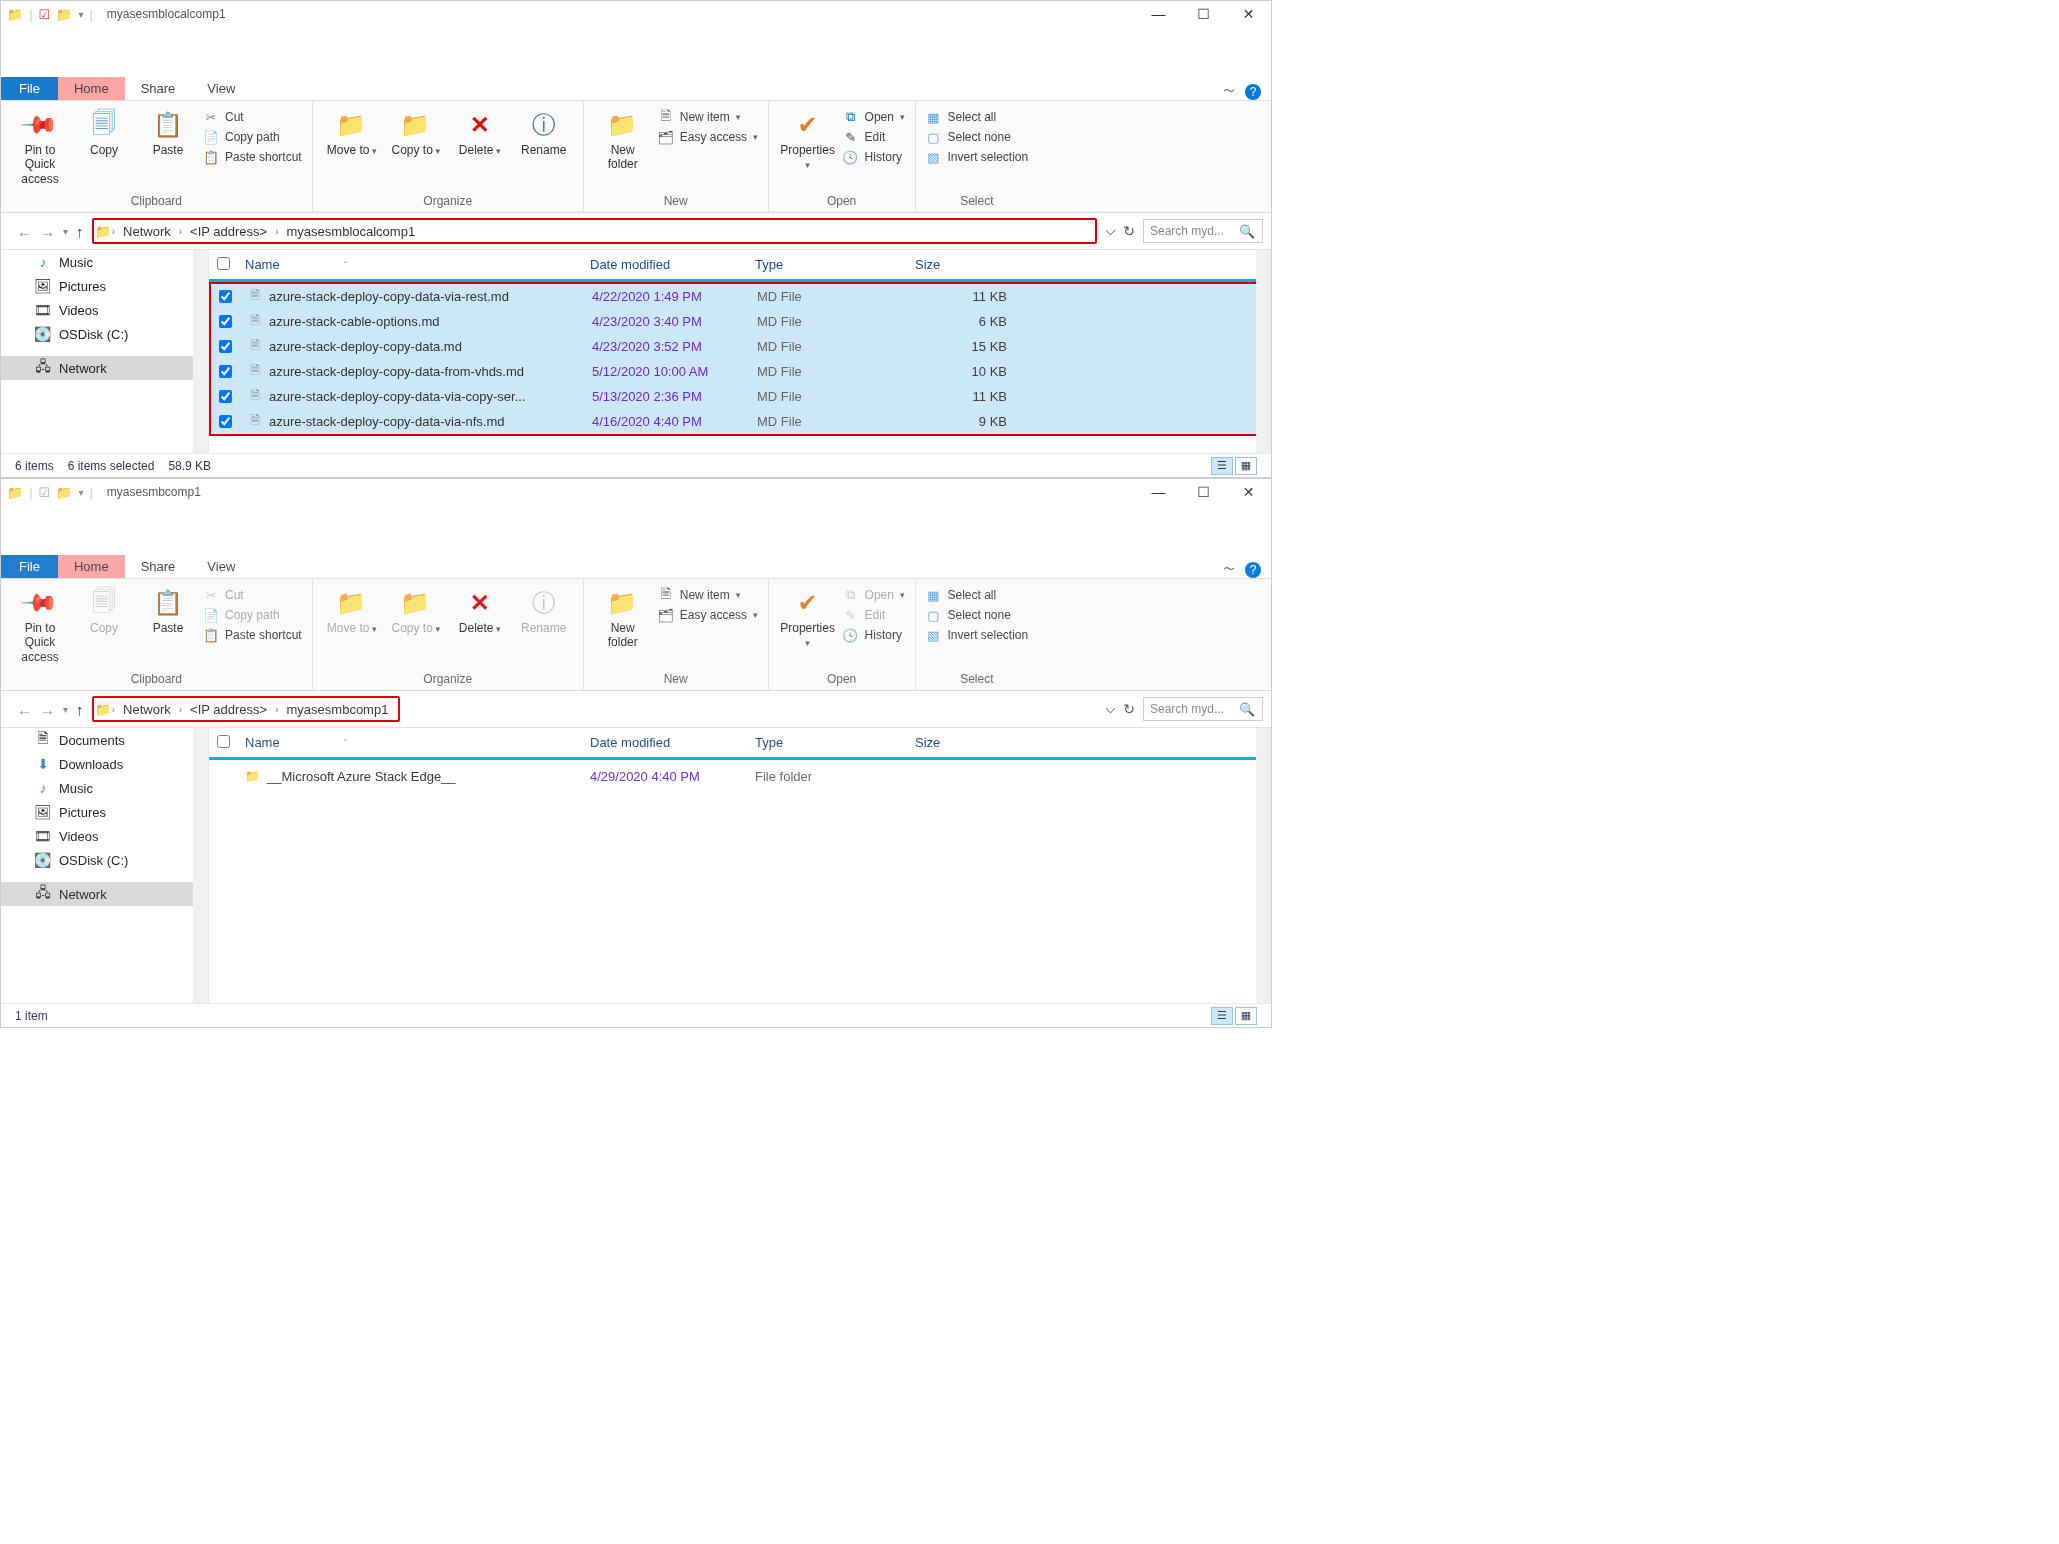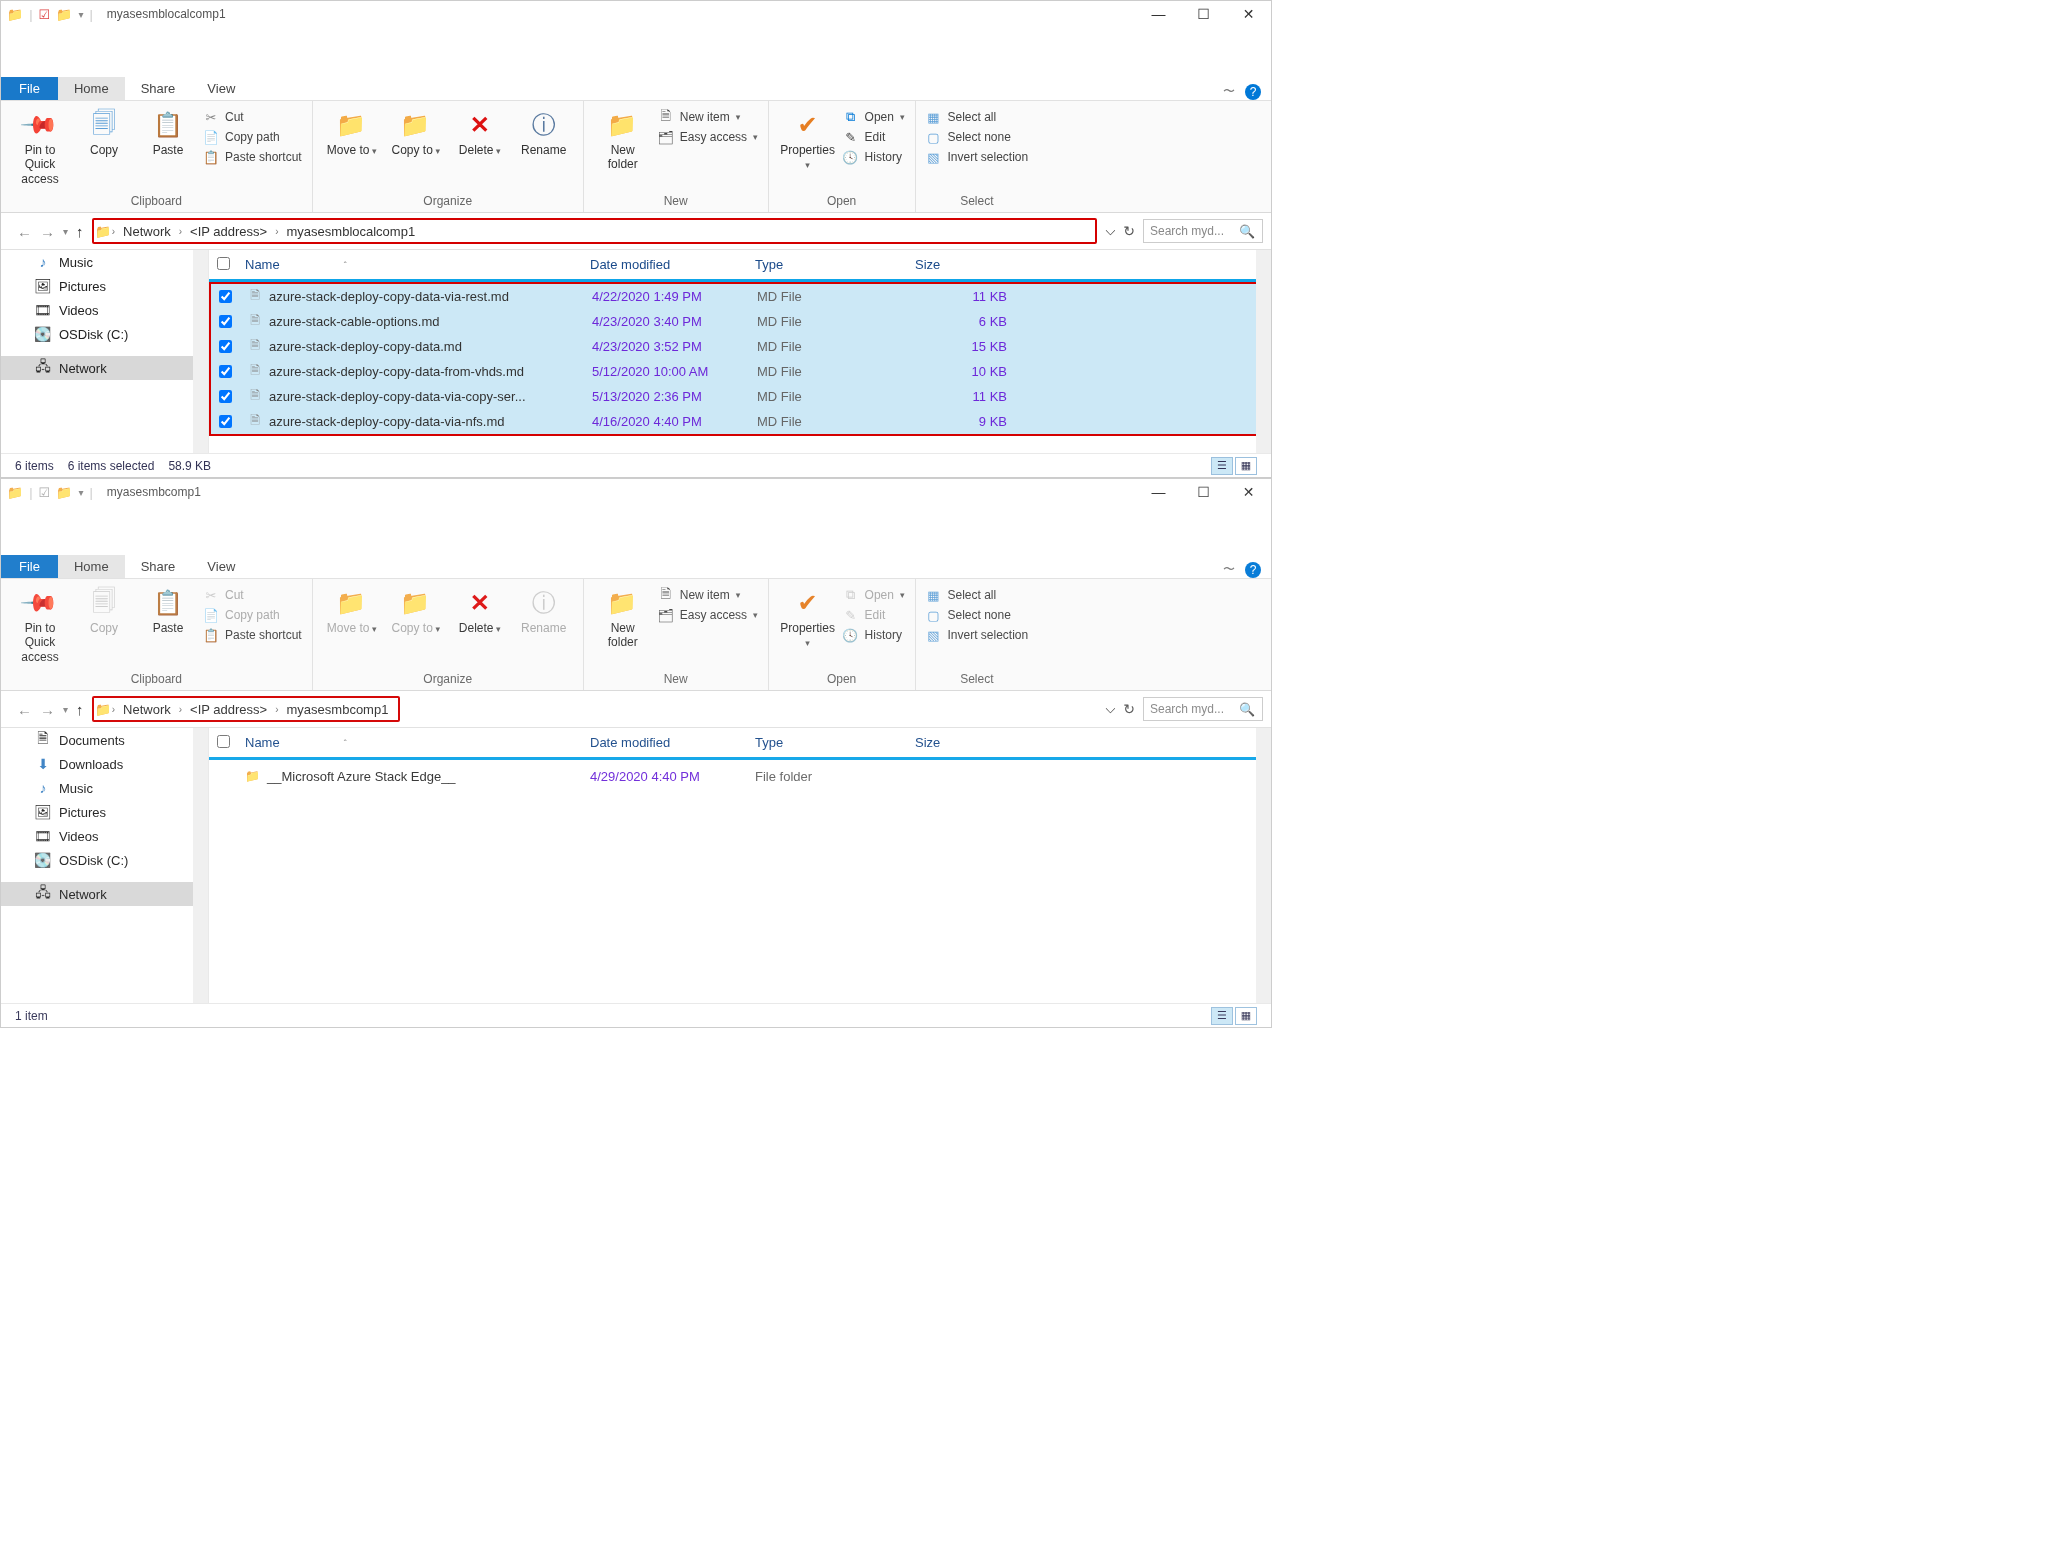--- a/index.html
+++ b/index.html
@@ -12,21 +12,21 @@
   .titlebar { display: flex; align-items: center; height: 26px; background: #fff; }
   .titlebar .qat { display: flex; gap: 6px; padding: 0 6px; align-items: center; }
   .titlebar .title { padding-left: 8px; color: #555; font-size: 12px; }
   .titlebar .winctl { margin-left: auto; display: flex; }
   .titlebar .winctl div { width: 45px; height: 26px; display: flex; align-items: center; justify-content: center; color: #333; font-size: 14px; }
 
   
   .tabs { display: flex; align-items: flex-end; height: 26px; background: #fff; border-bottom: 1px solid #e1e1e1; margin-top: 48px; }
   .tabs .file { background: #1979ca; color: #fff; padding: 4px 18px; font-size: 13px; }
   .tabs .tab { padding: 4px 16px; font-size: 13px; color: #444; }
-  .tabs .tab.active { background: #e5e5e5; }
+  .tabs .tab.active { background: #fca5a5; }
   .tabs .help { margin-left: auto; display:flex; gap:10px; padding-right:10px; align-items:center; }
   .tabs .help .chev { color: #777; font-size: 12px; }
   .tabs .help .q { background:#0078d7; color:#fff; border-radius:50%; width:16px; height:16px; font-size:12px; display:flex; align-items:center; justify-content:center; }
 
   
   .ribbon { display: flex; background: #fafafa; border-bottom: 1px solid #d9d9d9; height: 112px; }
   .group { border-right: 1px solid #e1e1e1; display: flex; flex-direction: column; padding: 4px 10px 2px 10px; }
   .group .items { flex: 1; display: flex; align-items: flex-start; gap: 6px; }
   .group .label { text-align: center; font-size: 12px; color: #666; padding-bottom: 2px; }
   .bigbtn { display: flex; flex-direction: column; align-items: center; justify-content: center; width: 58px; padding: 4px 2px; gap: 2px; color: #333; }
@@ -72,21 +72,21 @@
   .filerows { position: relative; }
   .filerows.framed { border: 2px solid #d40000; }
   .row { display: flex; align-items: center; height: 25px; padding-left: 8px; font-size: 13px; }
   .row.sel { background: #cce8f6; }
   .row .ck { width: 28px; display:flex; align-items:center; justify-content:flex-start; }
   .row .ck input { width:13px; height:13px; }
   .row .nm { width: 345px; display:flex; align-items:center; gap:6px; color:#333; overflow:hidden; white-space:nowrap; text-overflow:ellipsis; }
   .row .fic { width:16px; height:16px; display:flex; align-items:center; justify-content:center; font-size:12px; color:#888; }
   .row .dt { width: 165px; color: #6d28d9; }
   .row .tp { width: 160px; color: #666; }
-  .row .sz { width: 90px; color: #6d28d9; text-align:right; }
+  .row .sz { width: 90px; color: #404040; text-align:right; }
 
   .vscroll { position:absolute; right:0; top:0; bottom:0; width:15px; background:#f0f0f0; }
 
   .status { display: flex; align-items: center; height: 24px; padding: 0 14px; font-size: 12px; color: #335; gap: 14px; border-top: 1px solid #e9e9e9; }
   .status .views { margin-left:auto; display:flex; gap:2px; }
   .status .views div { width:22px; height:18px; border:1px solid #9bc0de; display:flex; align-items:center; justify-content:center; font-size:11px; }
   .status .views div.active { background:#cce8f6; }
 
   .fic-folder { color:#e8b34a; }
   .ic-folder { color:#e8b34a; }

